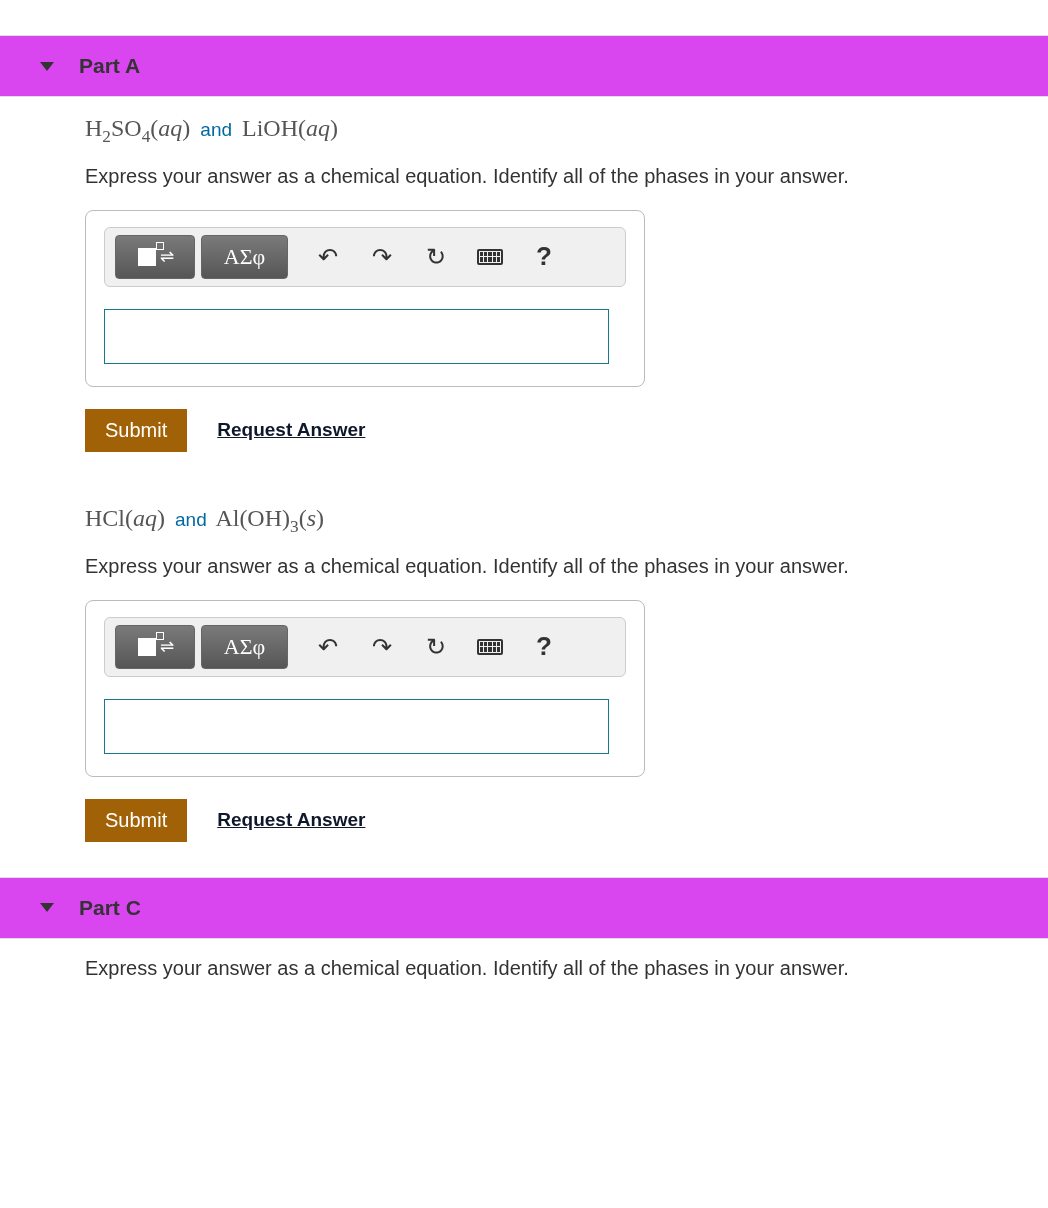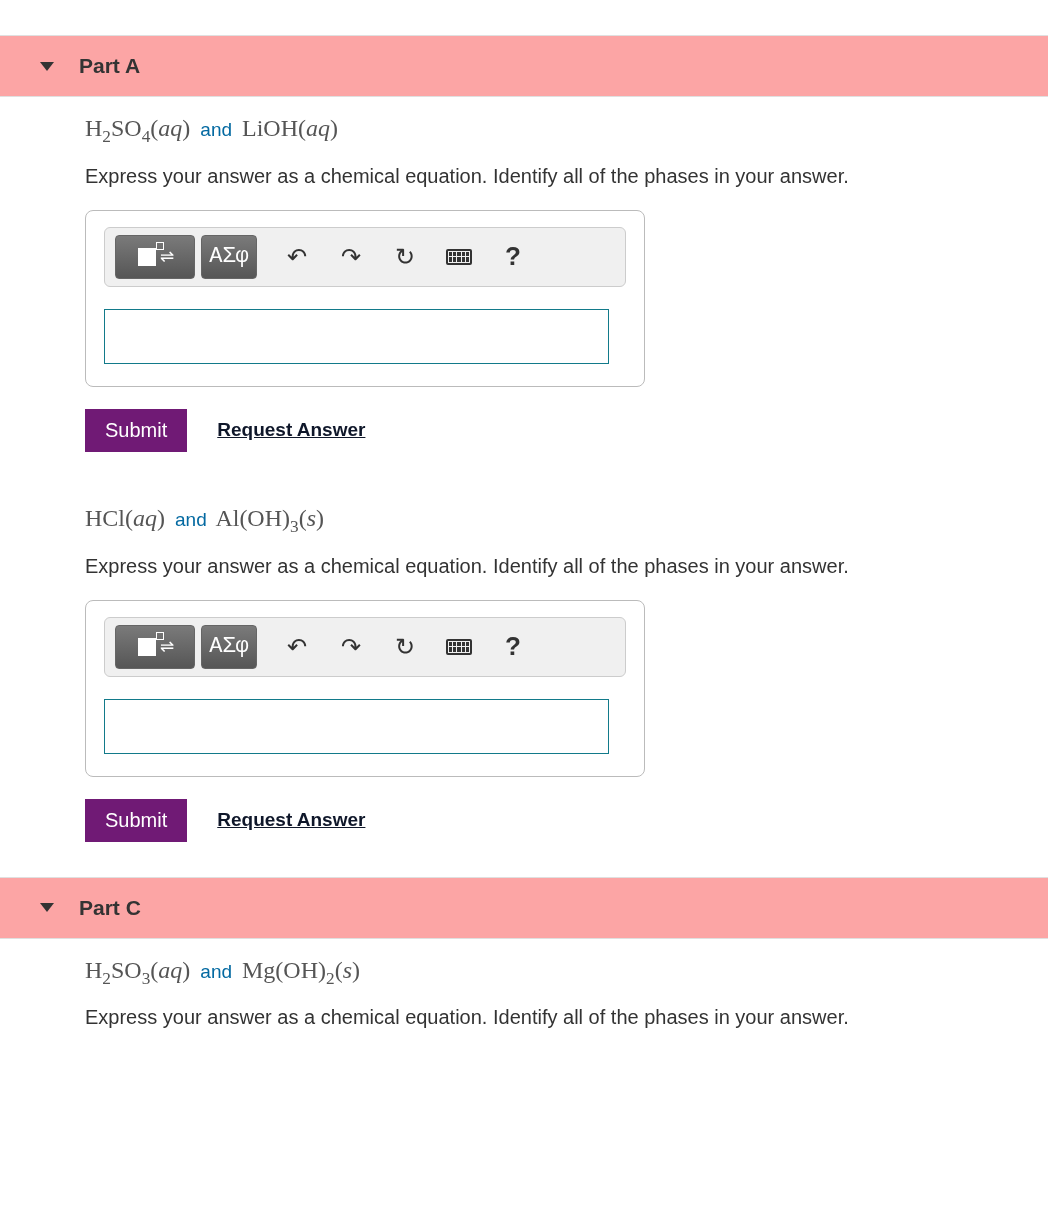--- a/index.html
+++ b/index.html
@@ -11,21 +11,21 @@
     font-size: 18px;
   }
   .page {
     width: 1048px;
     padding-top: 10px;
   }
   .part {
     margin-top: 25px;
   }
   .part-header {
-    background: #fca5a5;
+    background: #d946ef;
     border-top: 1px solid #e0e0e0;
     border-bottom: 1px solid #e0e0e0;
     padding: 18px 20px 18px 20px;
     display: flex;
     align-items: center;
     gap: 25px;
   }
   .part-header .chev {
     width: 0; height: 0;
     border-left: 7px solid transparent;
@@ -106,22 +106,22 @@
   }
   .chem-sup {
     font-size: 9px; position: absolute; top: -6px; right: -8px;
     border: 1px solid #fff; width: 8px; height: 8px;
   }
   .chem-arrow {
     font-size: 17px;
     letter-spacing: -2px;
   }
   .tb-btn.greek {
-    width: 56px;
-    font-family: Liberation Mono, monospace;
+    width: 87px;
+    font-family: Liberation Serif, serif;
     font-size: 22px;
   }
   .tb-icon {
     width: 48px;
     height: 44px;
     display: inline-flex;
     align-items: center;
     justify-content: center;
     color: #333;
     font-size: 24px;
@@ -137,21 +137,21 @@
     border: 1.5px solid #127a8a;
     background: #fff;
   }
   .actions {
     margin-top: 22px;
     display: flex;
     align-items: center;
     gap: 30px;
   }
   .submit-btn {
-    background: #701a75;
+    background: #a16207;
     color: #fff;
     border: none;
     font-size: 20px;
     padding: 10px 20px;
     cursor: pointer;
   }
   .request-link {
     color: #0f172a;
     font-weight: bold;
     text-decoration: underline;
@@ -266,18 +266,17 @@
       </div>
     </div>
   </div>
 
   <div class="part">
     <div class="part-header">
       <div class="chev"></div>
       <div class="part-title">Part C</div>
     </div>
     <div class="part-body">
-      <div class="formula">H<sub>2</sub>SO<sub>3</sub>(<span class="it">aq</span>) <span class="and">and</span> Mg(OH)<sub>2</sub>(<span class="it">s</span>)</div>
       <div class="instruction">Express your answer as a chemical equation. Identify all of the phases in your answer.</div>
     </div>
   </div>
 
 </div>
 
 </body></html>

